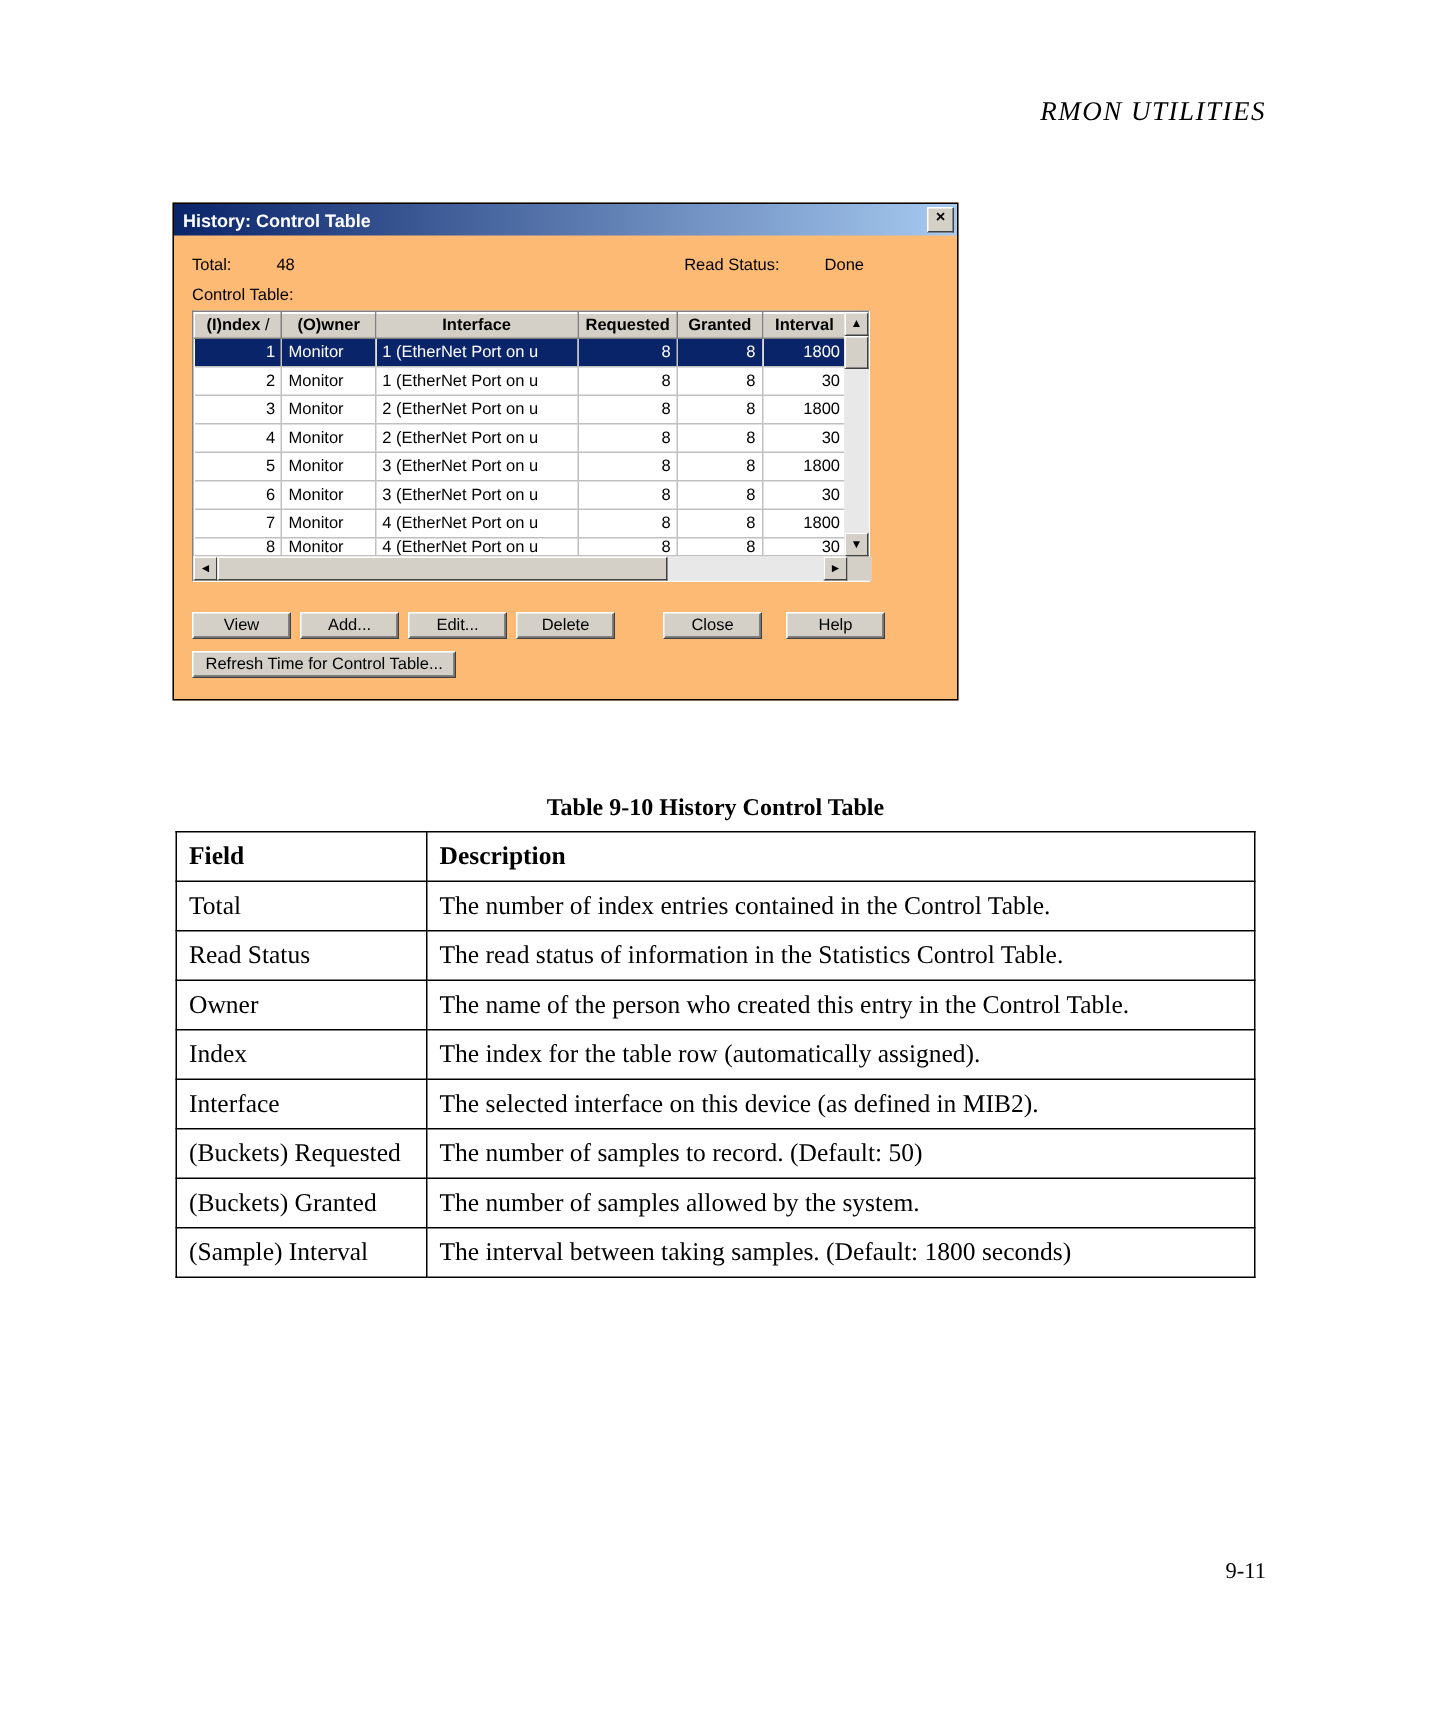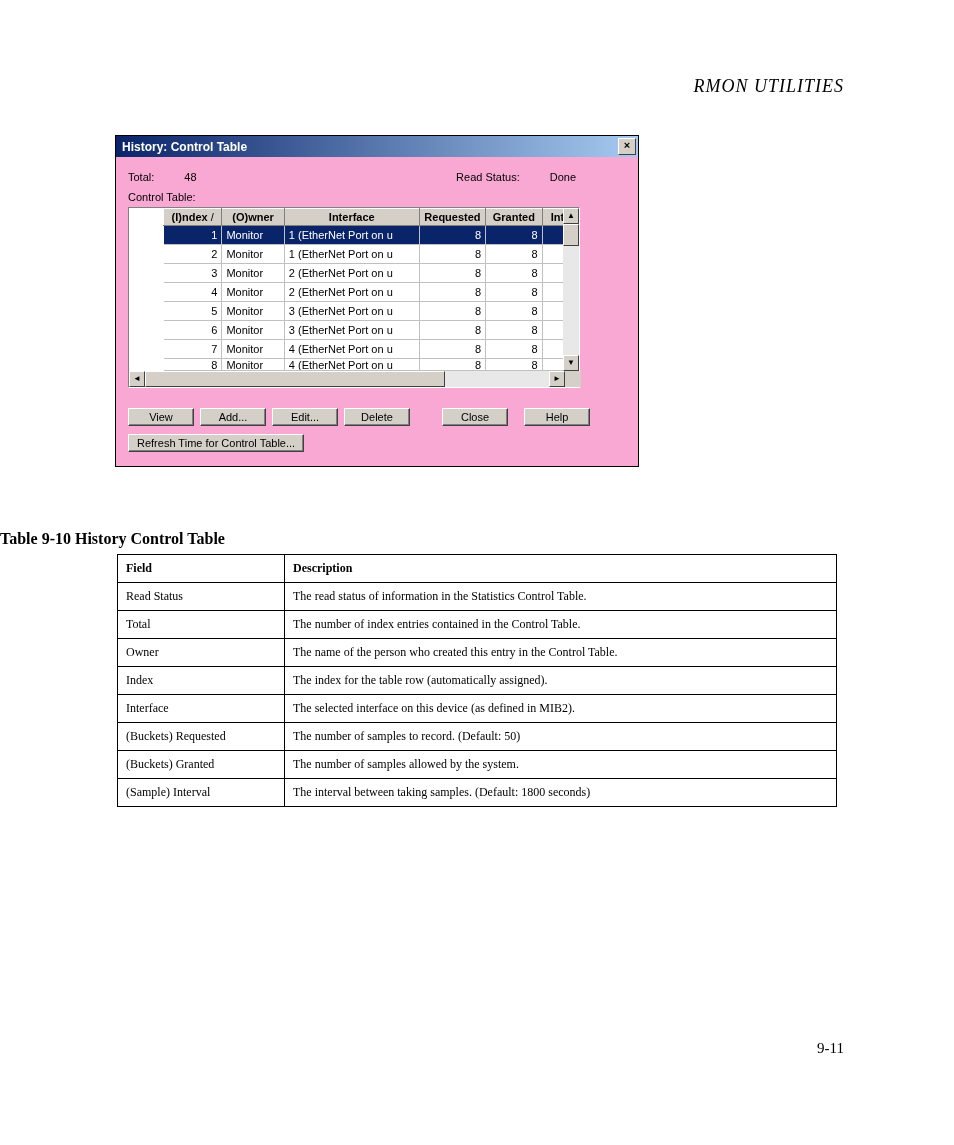--- a/index.html
+++ b/index.html
@@ -11,42 +11,42 @@
     width: 954px;
   }
   .page {
     position: relative;
     width: 954px;
     height: 1145px;
   }
   .page-header {
     position: absolute;
     right: 110px;
-    top: 76px;
+    top: 64px;
     font-style: italic;
     font-size: 18px;
     letter-spacing: 1px;
     margin-left: 48px;
   }
   .page-number {
     position: absolute;
     right: 110px;
     bottom: 88px;
     font-size: 15px;
     margin-left: 28px;
   }
 
   .dialog {
     position: absolute;
     left: 115px;
     top: 135px;
     width: 524px;
     box-sizing: border-box;
     font-family: Tahoma, Arial, sans-serif;
-    background: #f9a8d4;
+    background: #fdba74;
     border: 1px solid #000;
   }
   .titlebar {
     background: linear-gradient(to right, #0a246a, #a6caf0);
     color: #fff;
     display: flex;
     align-items: center;
     font-weight: bold;
     font-size: 12px;
     padding: 2px 2px 2px 6px;
@@ -86,21 +86,20 @@
     width: 452px;
     box-sizing: border-box;
     position: relative;
   }
   .grid-inner {
     display: flex;
   }
   .grid-table-area {
     flex: 1;
     overflow: hidden;
-    padding-left: 34px;
   }
   table.grid {
     border-collapse: collapse;
     font-size: 11px;
     table-layout: fixed;
     width: 436px;
   }
   table.grid th {
     background: #d4d0c8;
     border: 1px solid #808080;
@@ -208,30 +207,31 @@
     box-sizing: border-box;
   }
   .btn-w { width: 66px; }
   .btn-refresh { margin-top: 8px; padding: 2px 8px; display:inline-block; }
 
   .table-caption {
     position: absolute;
     top: 530px;
     left: 0;
     width: 954px;
+    text-align: center;
     font-weight: bold;
     font-size: 16px;
   }
   .doc-table {
     position: absolute;
     top: 554px;
     left: 117px;
     width: 720px;
     border-collapse: collapse;
-    font-size: 12px;
+    font-size: 17px;
     padding-left: 36px;
   }
   .doc-table th, .doc-table td {
     border: 1px solid #000;
     padding: 6px 8px;
     text-align: left;
     vertical-align: top;
   }
   .doc-table th { font-weight: bold; }
   .doc-table .fcol { width: 150px; }
@@ -390,28 +390,28 @@
 
 <table class="doc-table">
   <thead>
     <tr>
       <th class="fcol">Field</th>
       <th>Description</th>
     </tr>
   </thead>
   <tbody id="doc-body">
         <tr>
+          <td class="fcol">Total</td>
+          <td>The number of index entries contained in the Control Table.</td>
+        </tr>
+        <tr>
           <td class="fcol">Read Status</td>
           <td>The read status of information in the Statistics Control Table.</td>
         </tr>
         <tr>
-          <td class="fcol">Total</td>
-          <td>The number of index entries contained in the Control Table.</td>
-        </tr>
-        <tr>
           <td class="fcol">Owner</td>
           <td>The name of the person who created this entry in the Control Table.</td>
         </tr>
         <tr>
           <td class="fcol">Index</td>
           <td>The index for the table row (automatically assigned).</td>
         </tr>
         <tr>
           <td class="fcol">Interface</td>
           <td>The selected interface on this device (as defined in MIB2).</td>

